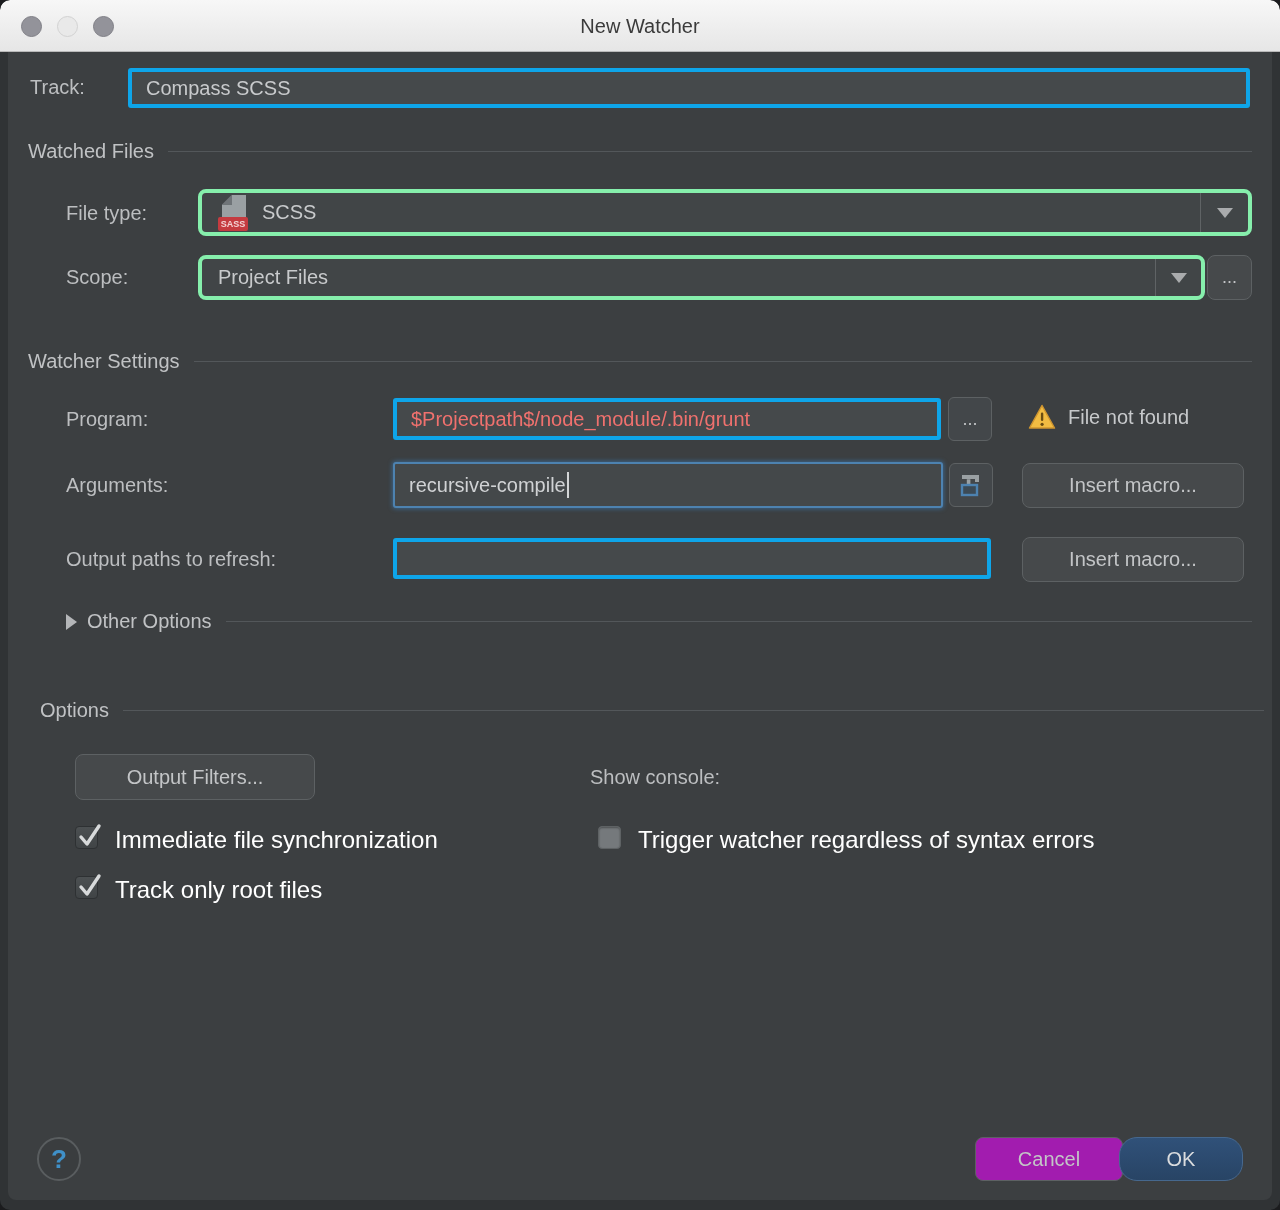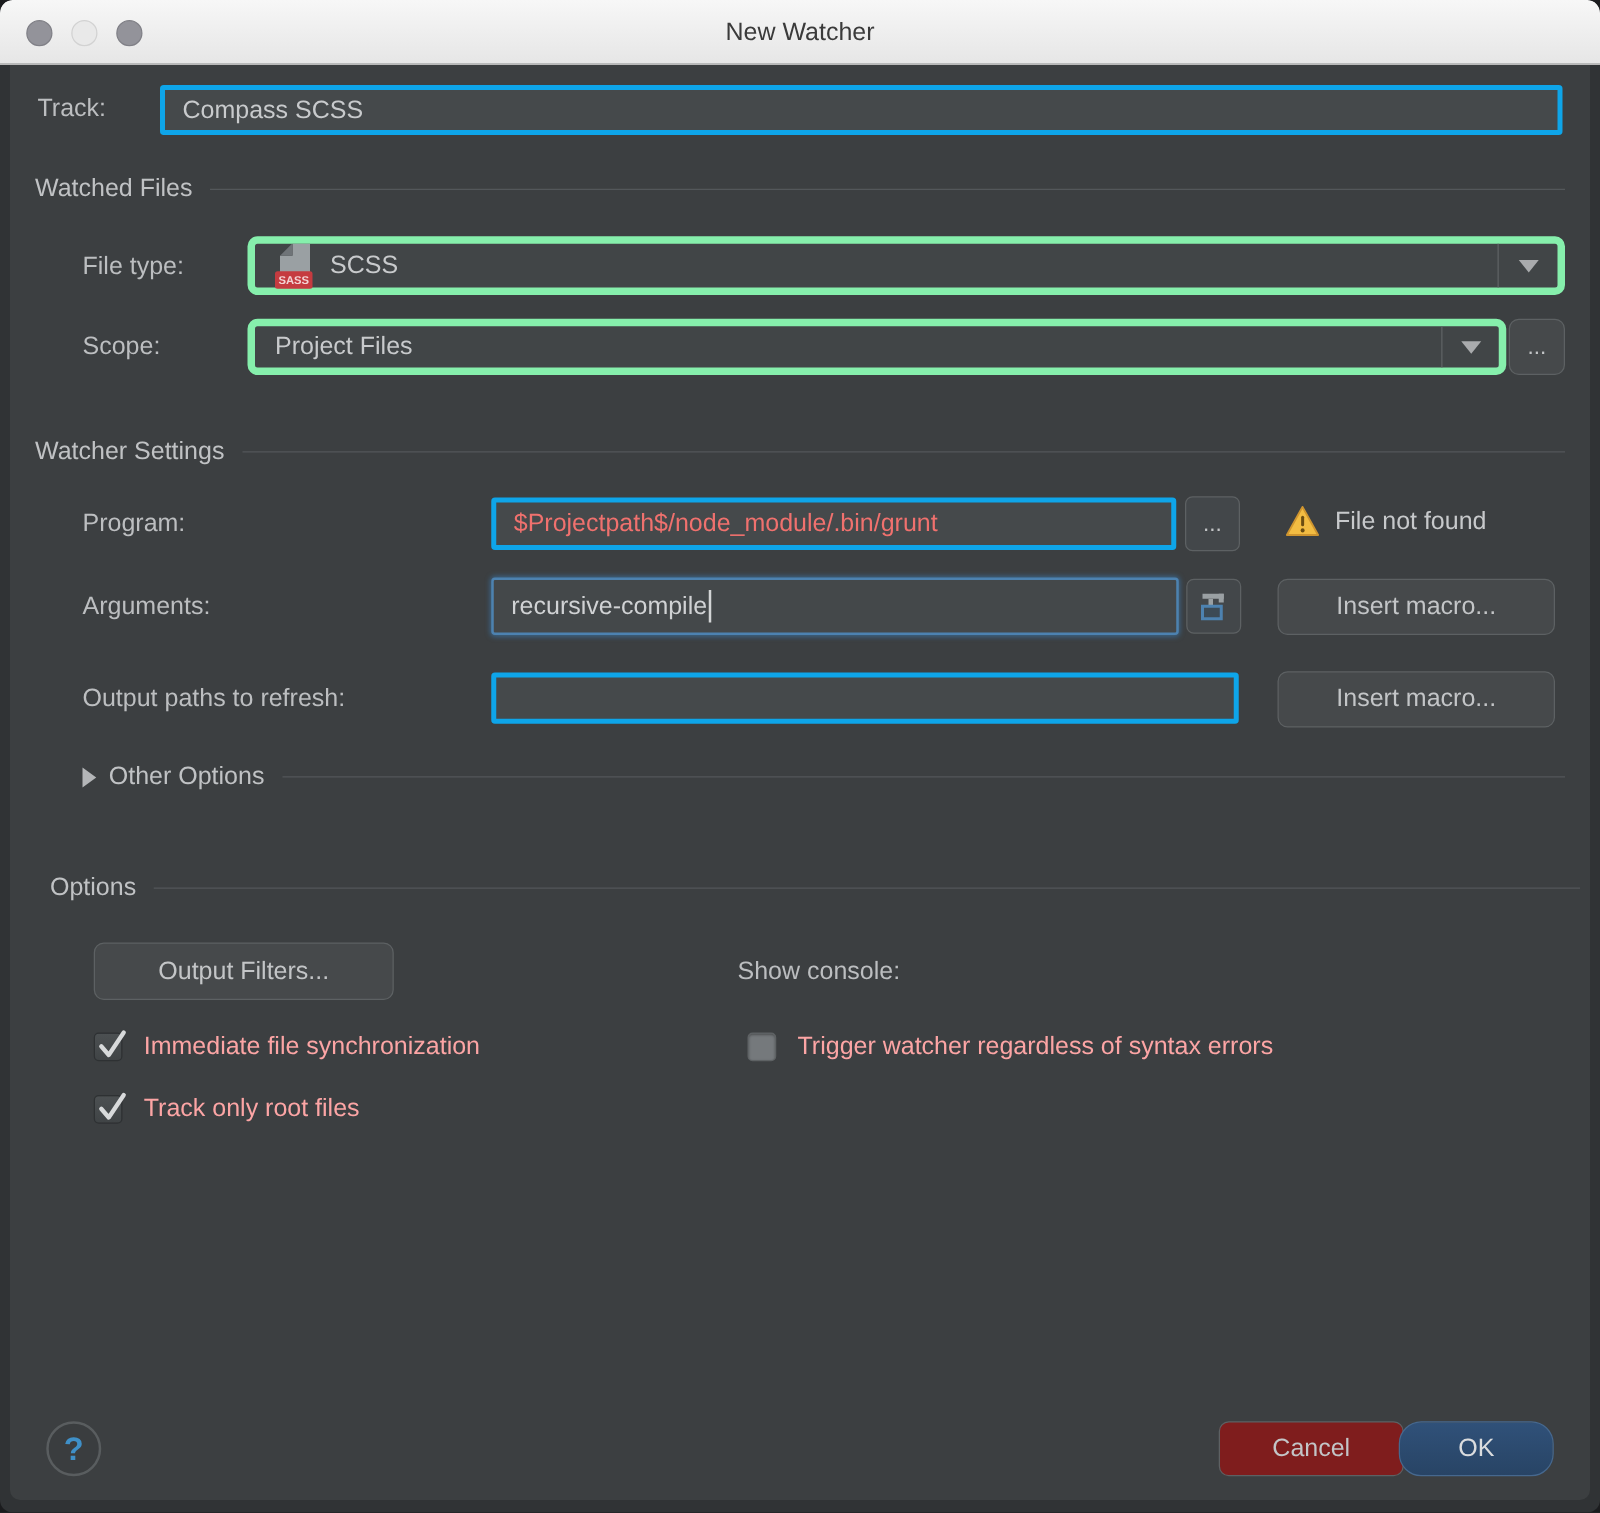--- a/index.html
+++ b/index.html
@@ -20,21 +20,21 @@
   
   .content { position:absolute; left:8px; right:8px; top:52px; bottom:10px;
     background:#3c3f41; border-radius:0 0 8px 8px; }
   
 
   .lbl { position:absolute; color:#bcbec0; font-size:20px; }
   .val-text { color:#c8cacc; font-size:20px; }
 
   .field { position:absolute; background:#45494b; border:4px solid #0ea5e9; border-radius:3px;
     display:flex; align-items:center; padding:0 14px; }
-  .combo { position:absolute; background:#414547; border:6px solid #86efac; border-radius:8px;
+  .combo { position:absolute; background:#414547; border:4px solid #86efac; border-radius:8px;
     display:flex; align-items:center; }
   .combo-arrow-box { margin-left:auto; align-self:stretch; display:flex; align-items:center;
     justify-content:center; border-left:1px solid #5f6365; }
   .arrow-down { width:0; height:0; border-left:8px solid transparent;
     border-right:8px solid transparent; border-top:10px solid #a9abad; }
 
   .btn { position:absolute; background:#46494b; border:1px solid #5d6163; border-radius:8px;
     color:#c3c5c7; font-size:20px; display:flex; align-items:center; justify-content:center; cursor:default; }
   .btn-small { background:#43474a; border-radius:6px; }
 
@@ -52,21 +52,21 @@
 
   
   .focused { border:2px solid #4d82b0; box-shadow:0 0 4px 1px rgba(60,130,190,.55); background:#44484a; }
   .caret { display:inline-block; width:2px; height:26px; background:#d3d5d6; margin-left:1px; vertical-align:middle; }
 
   
   .cb { position:absolute; width:23px; height:23px; border-radius:4px; }
   .cb-on { background:linear-gradient(#4c5052,#404446); border:1px solid #2e3133; }
   .cb-on svg { position:absolute; left:1px; top:-7px; overflow:visible; }
   .cb-off { background:#75797c; border:1px solid #5e6264; box-shadow:inset 0 1px 2px rgba(0,0,0,.35); }
-  .cb-label { position:absolute; color:#fca5a5; font-size:20px; }
+  .cb-label { position:absolute; color:#ffffff; font-size:24px; }
 
   
   .help { position:absolute; left:29px; top:1085px; width:44px; height:44px; border-radius:50%;
     border:2px solid #595d5f; background:#3a3d3f; color:#3f90c8; font-size:26px; font-weight:bold;
     display:flex; align-items:center; justify-content:center; }
   .btn-ok { background:linear-gradient(#305179,#284465); border:1px solid #46688e; color:#dadcde; }
 
   .warn-row { position:absolute; display:flex; align-items:center; color:#c7c9cb; font-size:20px; }
   .warn-row svg { margin-right:12px; }
   .tri-collapsed { width:0; height:0; border-top:8px solid transparent; border-bottom:8px solid transparent;
@@ -184,17 +184,17 @@
     <div class="cb-label" style="left:630px; top:774px;">Trigger watcher regardless of syntax errors</div>
 
     <div class="cb cb-on" style="left:67px; top:824px;">
       <svg width="28" height="30" viewBox="0 0 28 30">
         <polyline points="4,17 10,24 22,6" fill="none" stroke="#d8dadb" stroke-width="3.4" stroke-linecap="round" stroke-linejoin="round"></polyline>
       </svg>
     </div>
     <div class="cb-label" style="left:107px; top:824px;">Track only root files</div>
 
     <div class="help">?</div>
-    <div class="btn" style="left:967px; top:1085px; width:148px; height:44px; background:#7f1d1d;text-align:right;">Cancel</div>
+    <div class="btn" style="left:967px; top:1085px; width:148px; height:44px; background:#a21caf;text-align:right;">Cancel</div>
     <div class="btn btn-ok" style="left:1111px; top:1085px; width:124px; height:44px;border-radius:18px;">OK</div>
 
   </div>
 </div>
 
 </body></html>

